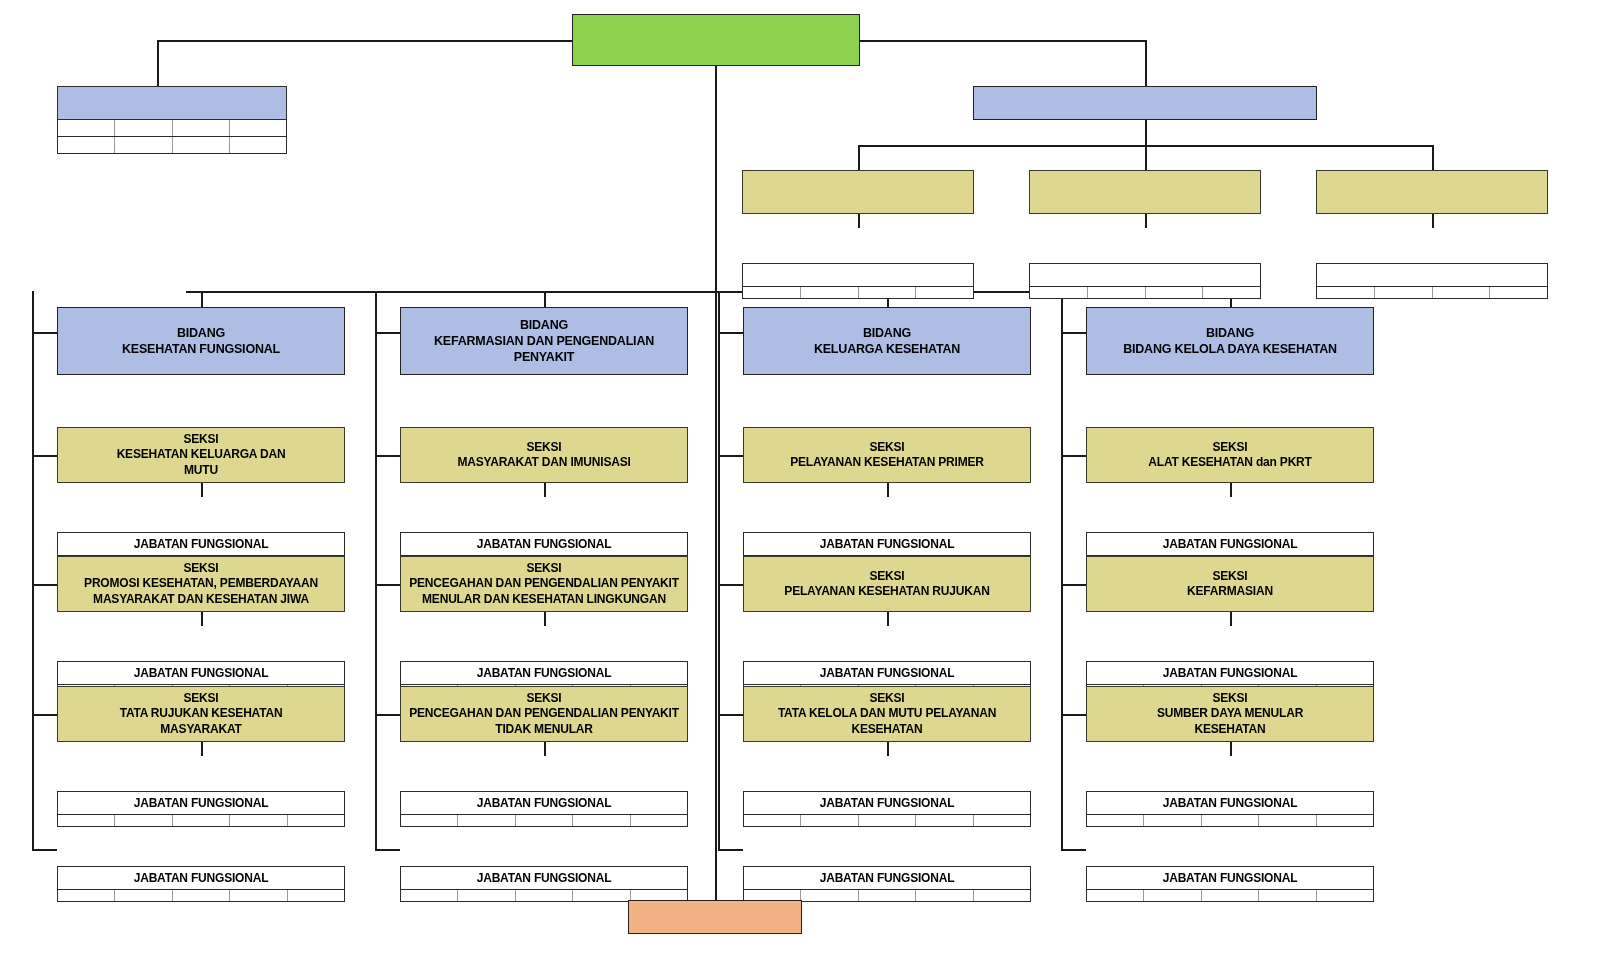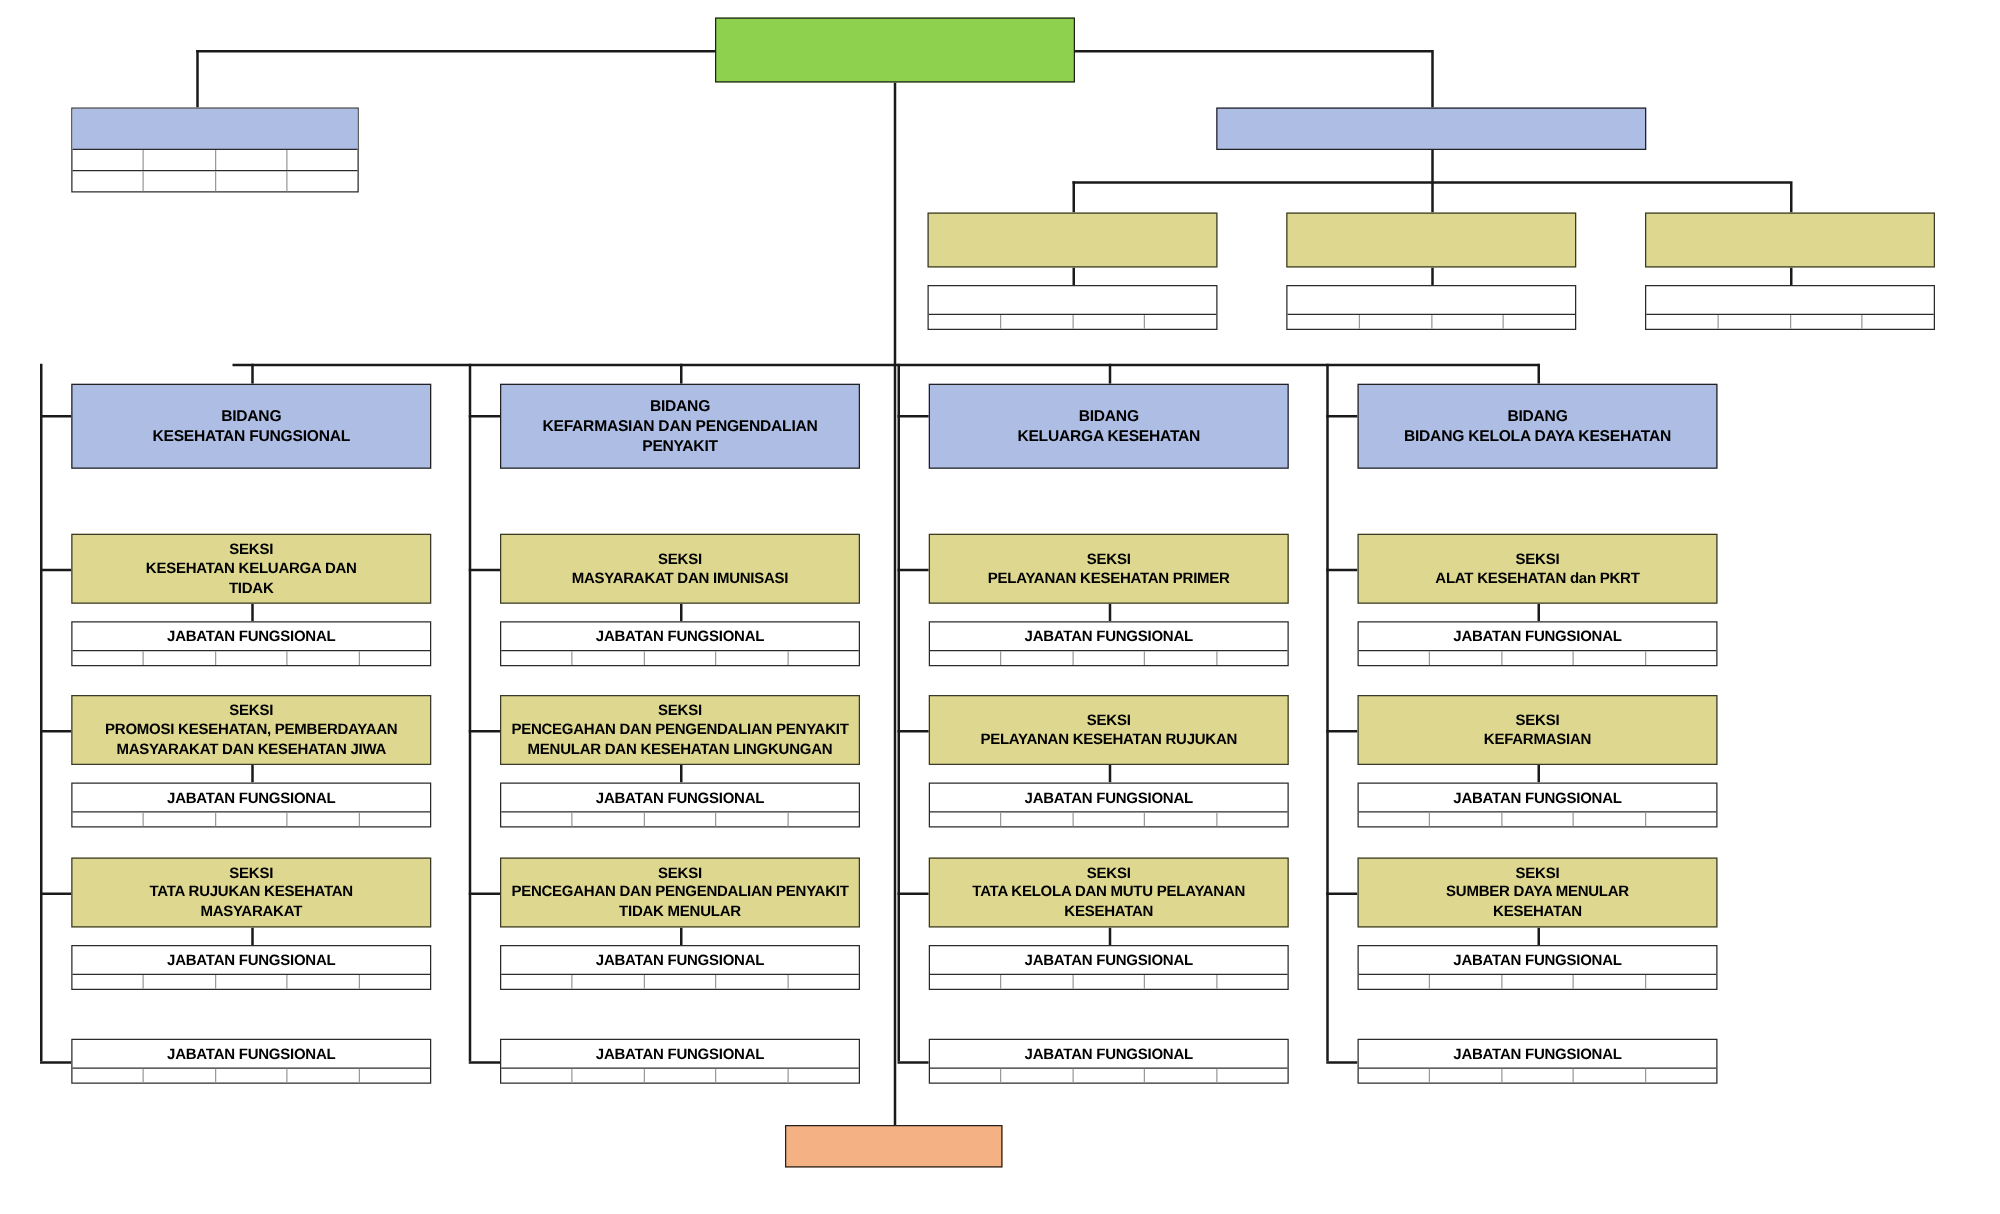--- a/index.html
+++ b/index.html
@@ -41,20 +41,21 @@
 
   
   .jf{
     position:absolute;
     box-sizing:border-box;
     border:1.5px solid #2b2b2b;
     background:#ffffff;
     z-index:4;
     display:flex;
     flex-direction:column;
+    margin-top:35px;
   }
   .jf .jf-title{
     flex:0 0 22px;
     display:flex;
     align-items:center;
     justify-content:center;
     font-size:12px;
     font-weight:bold;
     color:#000;
     border-bottom:1.5px solid #2b2b2b;
@@ -239,21 +240,21 @@
   </div>
 
   <div id="columns">
       <div class="box blue" style="left:57px;top:307px;width:288px;height:68px;">
         <span class="ln">BIDANG</span>
         <span class="ln">KESEHATAN FUNGSIONAL</span>
       </div>
       <div class="box khaki" style="left:57px;top:427px;width:288px;height:56px;">
         <span class="ln">SEKSI</span>
         <span class="ln">KESEHATAN KELUARGA DAN</span>
-        <span class="ln">TIDAK</span>
+        <span class="ln">MUTU</span>
       </div>
       <div class="jf" style="left:57px;top:497px;width:288px;height:36px;">
         <div class="jf-title">JABATAN FUNGSIONAL</div>
         <div class="jf-cells">
           <div class="cell"></div>
           <div class="cell"></div>
           <div class="cell"></div>
           <div class="cell"></div>
           <div class="cell"></div>
         </div>

